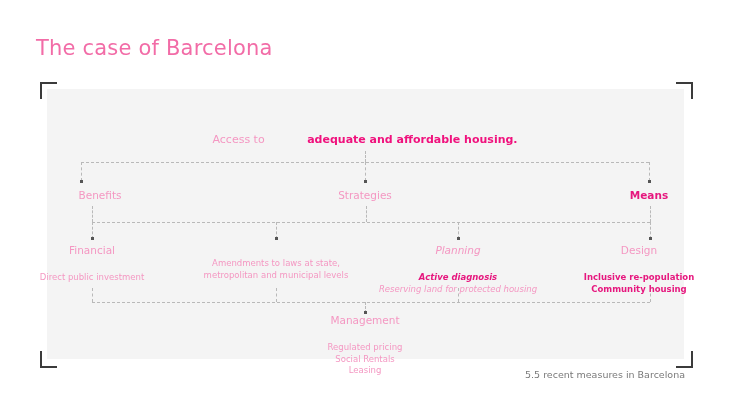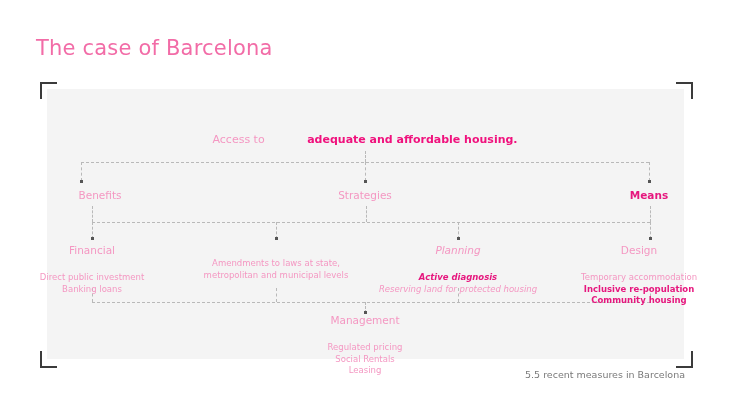--- a/index.html
+++ b/index.html
@@ -174,21 +174,20 @@
 <div class="dot" style="left:275px; top:237px;"></div>
 <div class="vline" style="left:458px; top:222px; height:17px;"></div>
 <div class="dot" style="left:457px; top:237px;"></div>
 <div class="vline" style="left:650px; top:222px; height:17px;"></div>
 <div class="dot" style="left:649px; top:237px;"></div>
 
 <div class="node" style="left:92px; top:243px;">
   <div class="head">Financial</div>
   <div class="lines">
     <div>Direct public investment</div>
-    <div>Banking loans</div>
   </div>
 </div>
 
 <div class="node" style="left:276px; top:243px;">
   <div class="lines">
     <div>Amendments to laws at state,</div>
     <div>metropolitan and municipal levels</div>
   </div>
 </div>
 
@@ -196,21 +195,20 @@
   <div class="head">Planning</div>
   <div class="lines">
     <div class="strong">Active diagnosis</div>
     <div>Reserving land for protected housing</div>
   </div>
 </div>
 
 <div class="node" style="left:639px; top:243px;">
   <div class="head">Design</div>
   <div class="lines">
-    <div>Temporary accommodation</div>
     <div class="strong">Inclusive re-population</div>
     <div class="strong">Community housing</div>
   </div>
 </div>
 
 <div class="vline" style="left:92px;  top:288px; height:14px;"></div>
 <div class="vline" style="left:276px; top:288px; height:14px;"></div>
 <div class="vline" style="left:458px; top:288px; height:14px;"></div>
 <div class="vline" style="left:650px; top:288px; height:14px;"></div>
 

